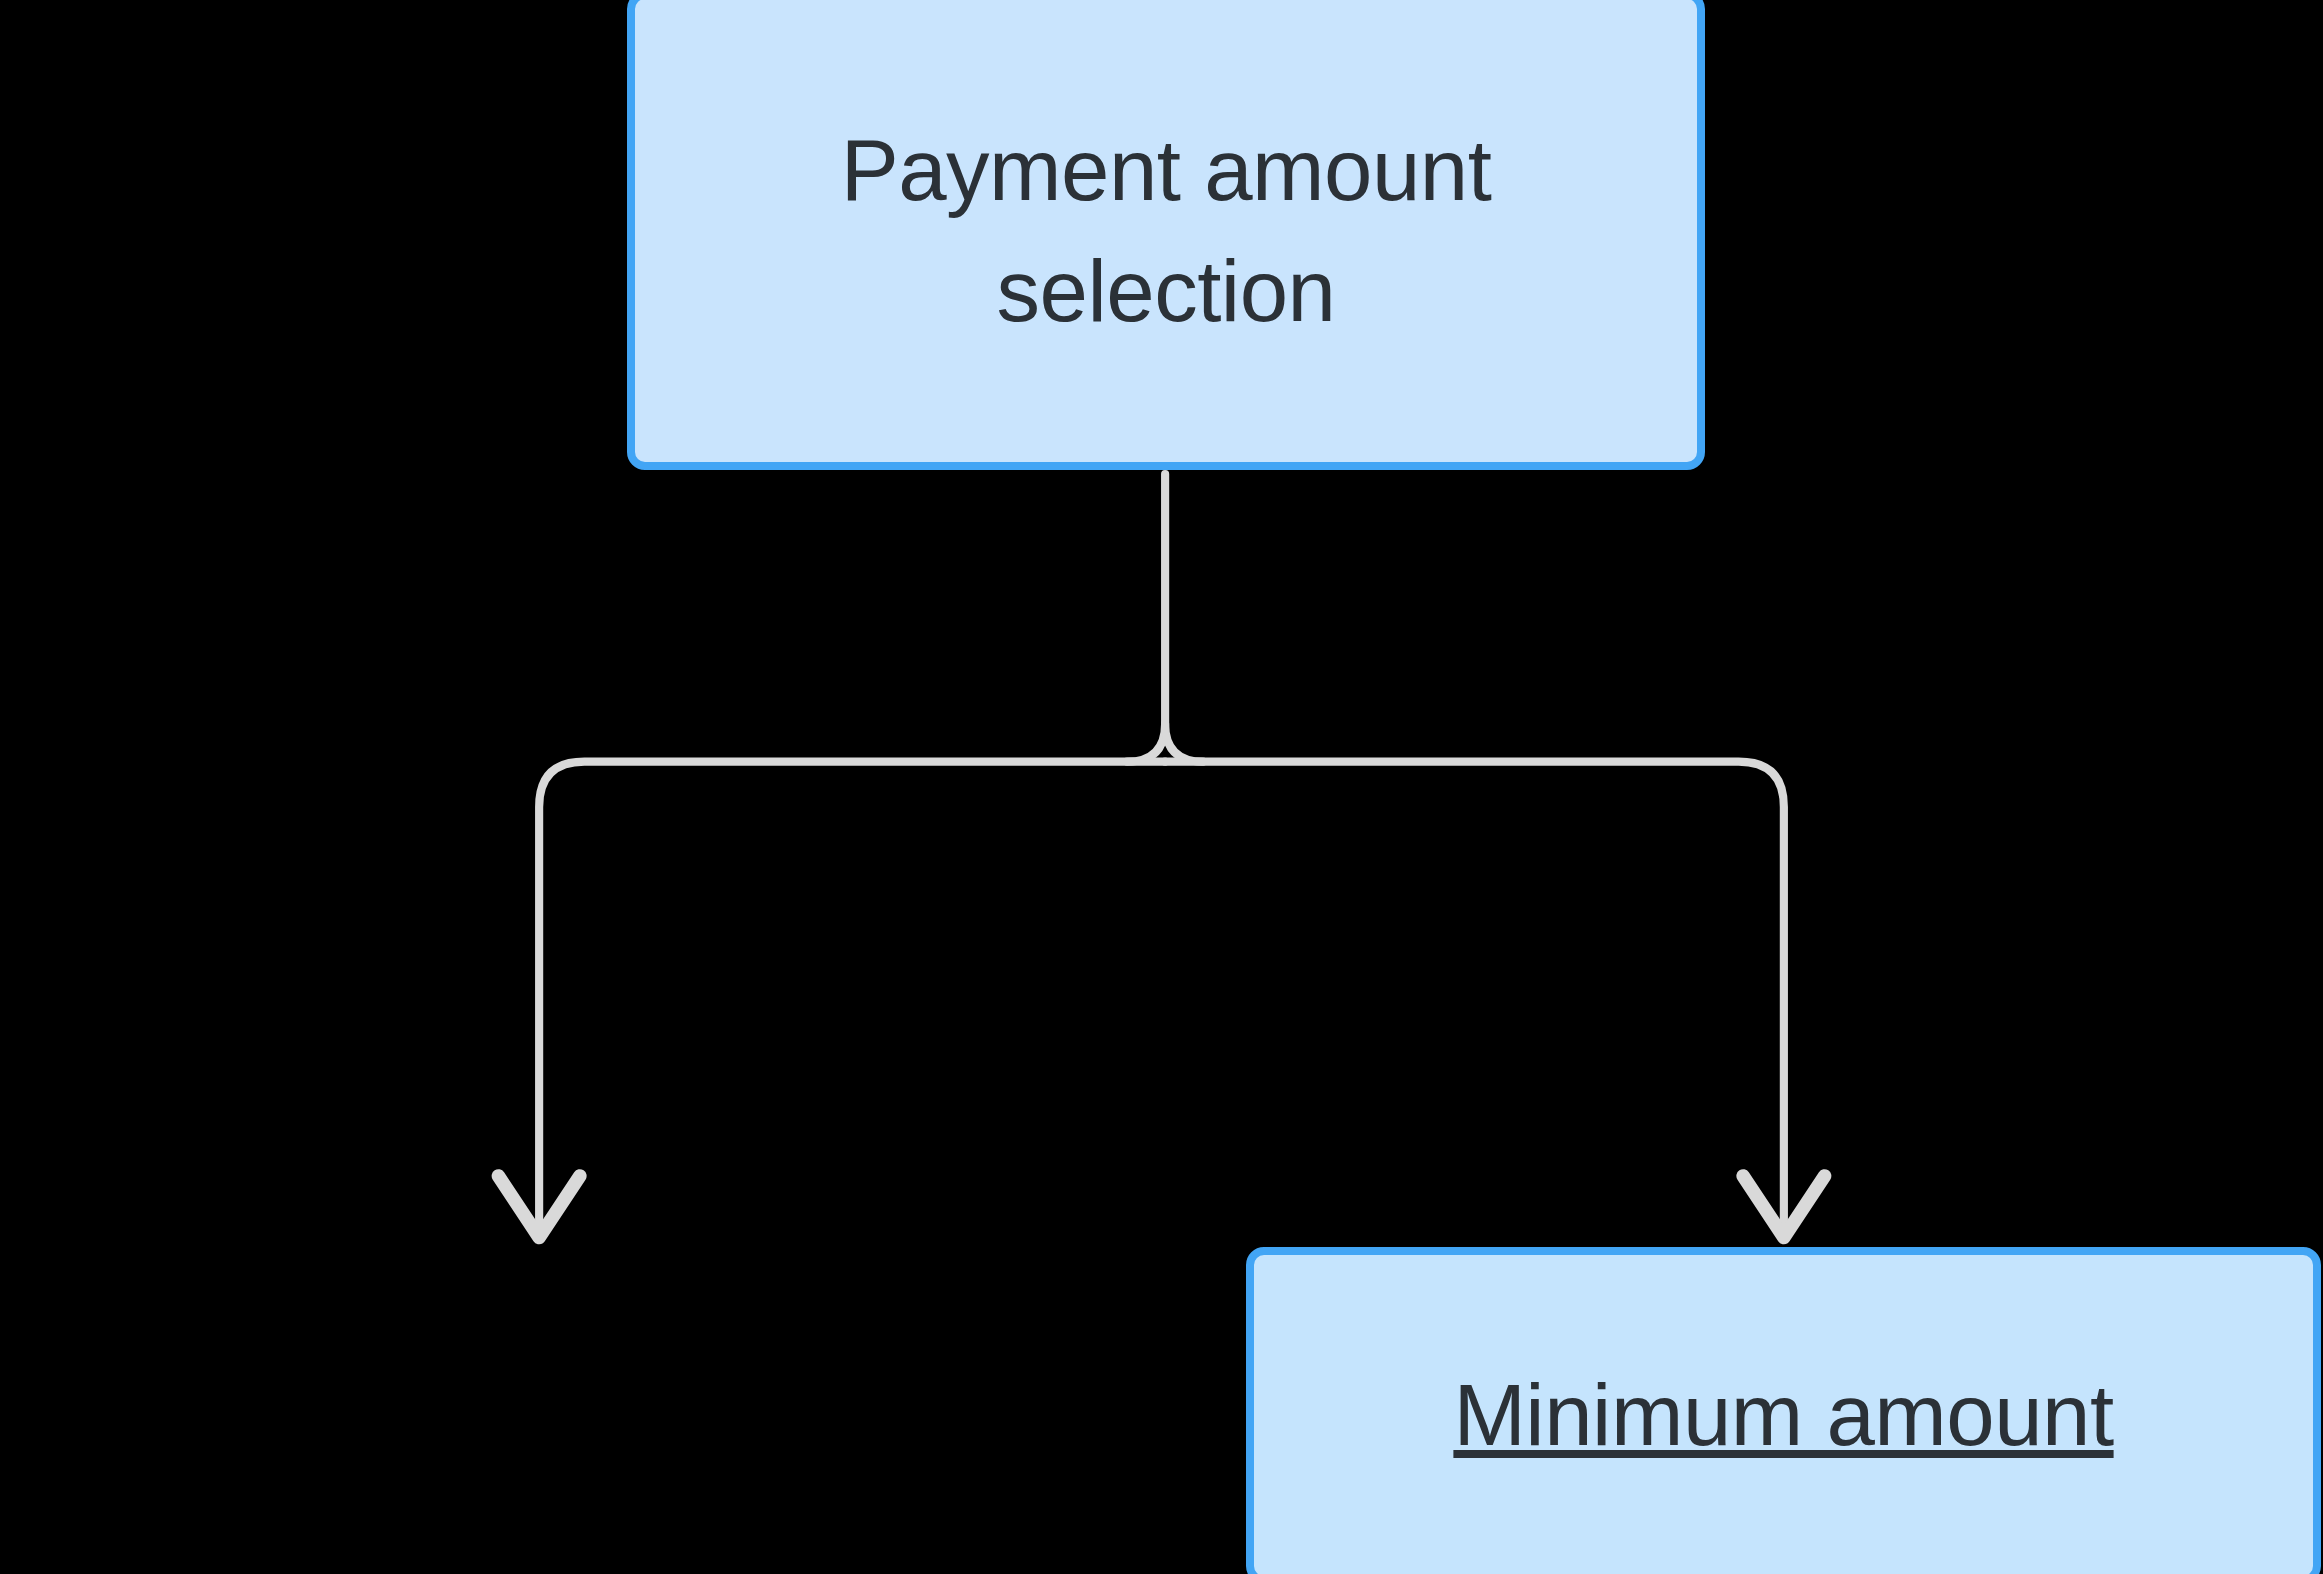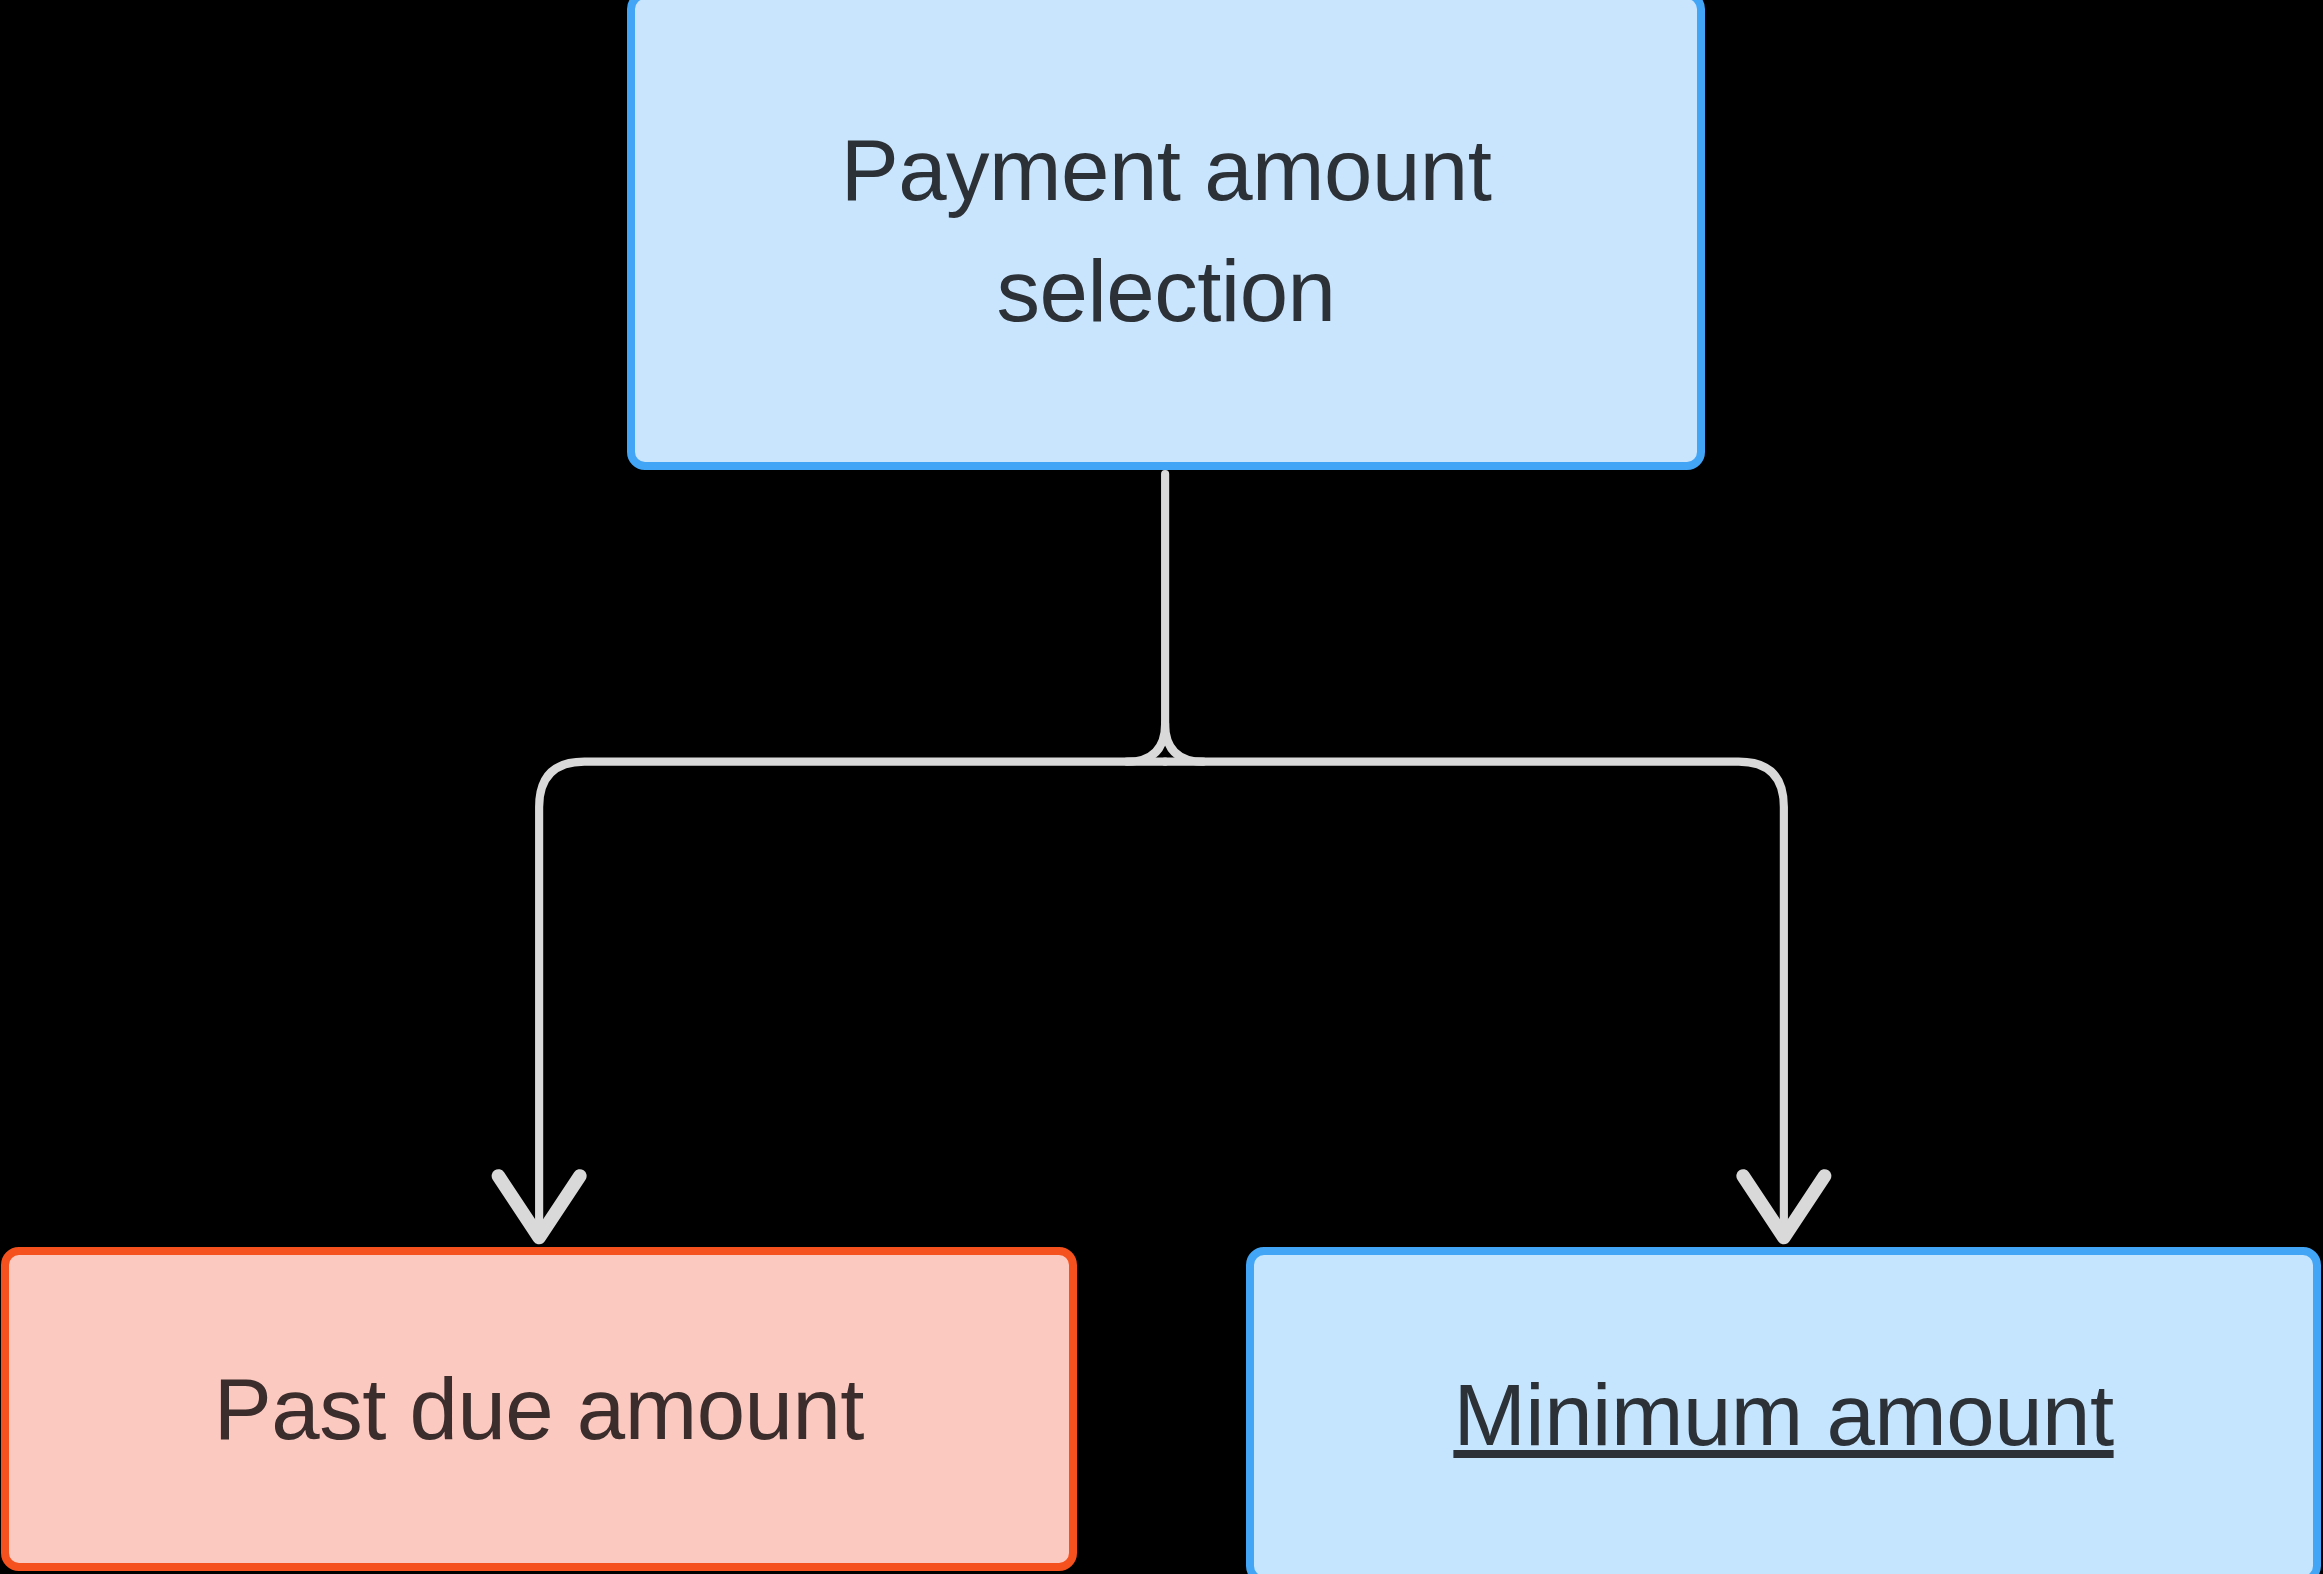--- a/index.html
+++ b/index.html
@@ -103,22 +103,19 @@
     <path d="M 551 1300 L 596 1368 L 641 1300" fill="none" stroke="#d9d9d9" stroke-width="15" stroke-linecap="round" stroke-linejoin="round"></path>
 
     <path d="M 1288 842 L 1922 842 Q 1972 842 1972 892 L 1972 1368" fill="none" stroke="#d9d9d9" stroke-width="9" stroke-linecap="round"></path>
     <path d="M 1927 1300 L 1972 1368 L 2017 1300" fill="none" stroke="#d9d9d9" stroke-width="15" stroke-linecap="round" stroke-linejoin="round"></path>
   </svg>
 
   <div class="node" id="node-root">
     <span class="node-label">Payment amount selection</span>
   </div>
 
-  <div class="node" id="node-past-due">
-    <span class="node-label">Past due amount</span>
-  </div>
 
   <div class="node" id="node-minimum">
     <span class="node-label">Minimum amount</span>
   </div>
 
 </div>
 
 
 </body></html>

